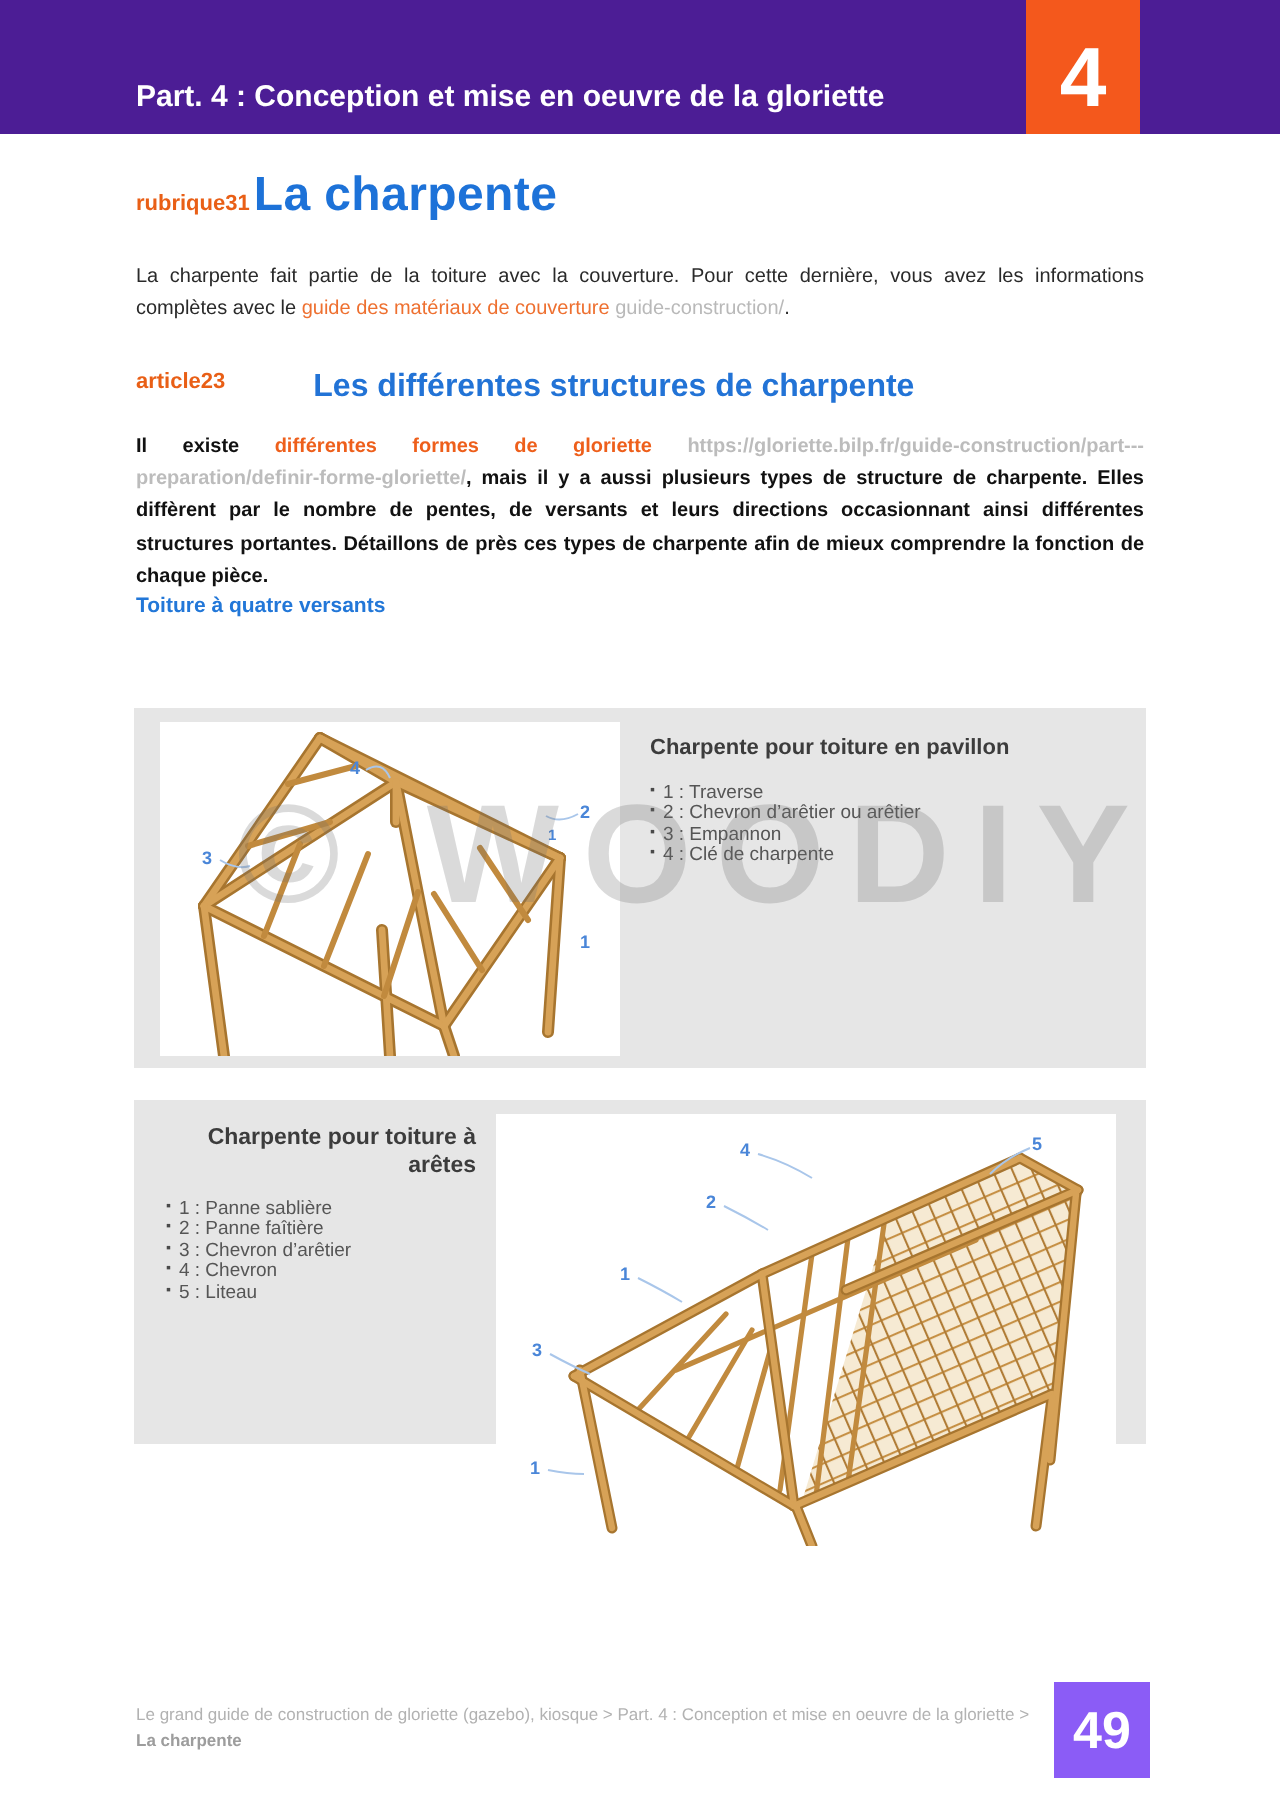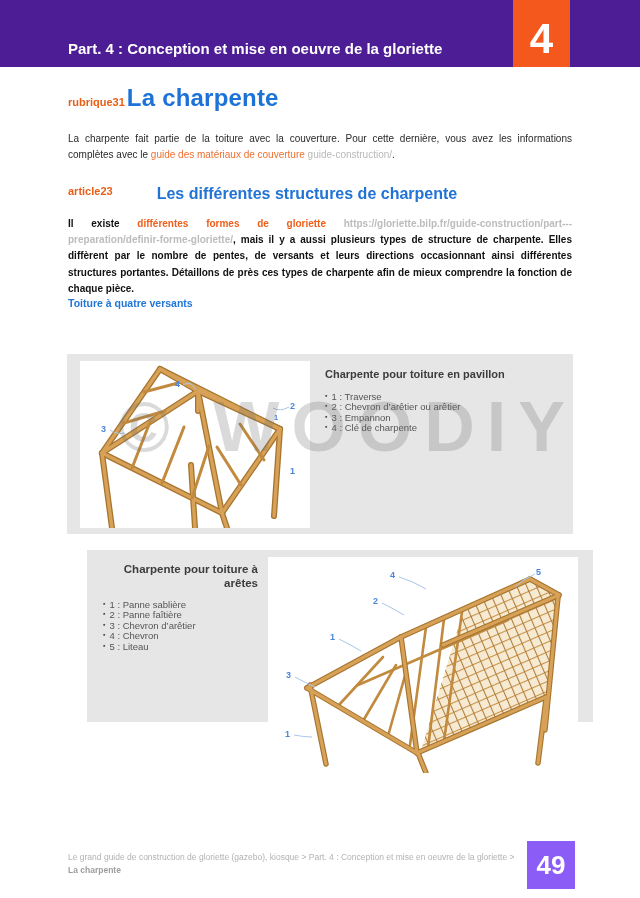--- a/index.html
+++ b/index.html
@@ -32,21 +32,21 @@
   .article-body .muted-url{font-weight:bold;color:#bcbcbc;}
   .article-body .link-orange{color:#ee5f1b;}
 
   .subhead{position:absolute;left:68px;top:297px;color:#2277d8;font-size:10.5px;font-weight:bold;}
   .sub-body{position:absolute;left:68px;top:314px;width:504px;font-size:10px;line-height:1.5;
             text-align:justify;color:#2a2a2a;}
 
   
   .panel{position:absolute;left:67px;width:506px;background:#e6e6e6;}
   #panel1{top:354px;height:180px;}
-  #panel2{top:550px;height:172px;margin-left:20px;}
+  #panel2{top:550px;height:172px;}
   .img-box{position:absolute;background:#ffffff;}
   #img1{left:13px;top:7px;width:230px;height:167px;}
   #img2{left:181px;top:7px;width:310px;height:216px;}
   .fig-title{font-weight:bold;color:#3c3c3c;font-size:11px;line-height:1.25;}
   #fig1-title{position:absolute;left:258px;top:14px;width:230px;}
   #fig2-title{position:absolute;left:16px;top:12px;width:155px;text-align:right;font-size:11.5px;}
   .legend{position:absolute;margin:0;padding:0;list-style:none;font-size:9.5px;color:#555;}
   #legend1{left:258px;top:38px;}
   #legend2{left:16px;top:50px;}
   .legend li{line-height:10.4px;display:flex;align-items:center;}

